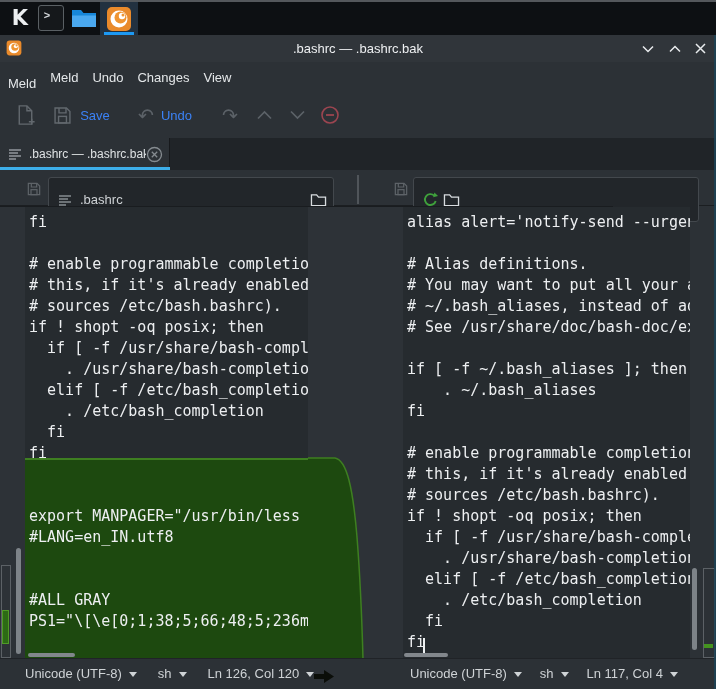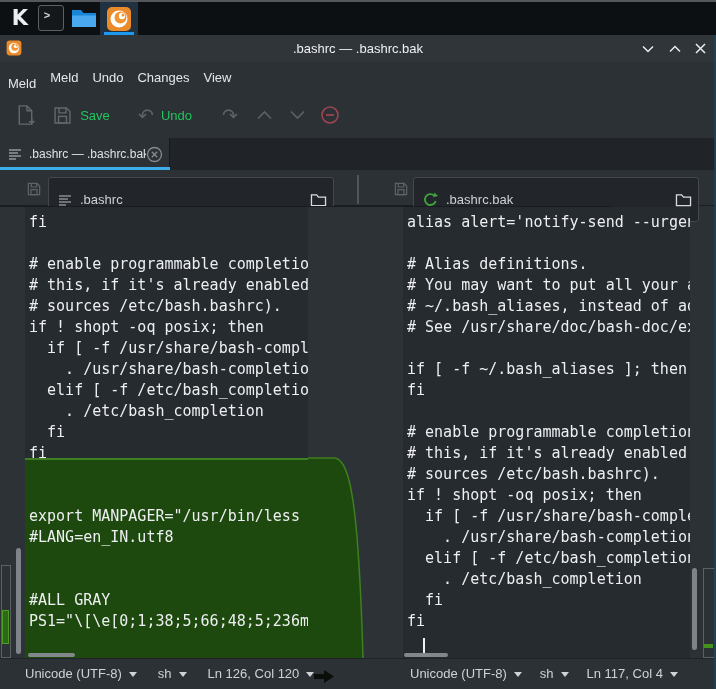--- a/index.html
+++ b/index.html
@@ -32,21 +32,21 @@
   .ctl-min{left:641px;} .ctl-max{left:668px;} .ctl-close{left:693px;}
 
   
   .menubar{left:0;top:62px;width:716px;height:30px;display:flex;align-items:center;padding-left:1px;box-sizing:border-box;}
   .menu-item{padding:3px 7px;color:#e4e7e9;font-size:13px;cursor:pointer;}
   .menu-item:first-child{margin-left:0;margin-top:13px;}
 
   
   .toolbar{left:0;top:92px;width:716px;height:46px;}
   .tool-btn{top:101px;height:28px;display:flex;align-items:center;justify-content:center;gap:7px;color:#60666c;}
-  .tool-label{font-size:13px;color:#22c55e;}
+  .tool-label{font-size:13px;color:#3b82f6;}
   .glyph-btn{font-size:19px;line-height:19px;color:#5c6268;font-family:"DejaVu Sans",sans-serif;}
 
   
   .tabbar{left:0;top:138px;width:716px;height:32px;background:#202428;}
   .tab{left:0;top:138px;width:170px;height:32px;background:#2c3136;border-right:1px solid #17191c;
        box-sizing:border-box;display:flex;align-items:center;cursor:pointer;}
   .tab-label{font-size:12px;color:#dfe2e4;margin-left:7px;white-space:nowrap;overflow:hidden;flex:1;}
   .tab-underline{left:0;top:167px;width:170px;height:3px;background:var(--accent,#3daee9);}
   .tab-doc-icon{margin-left:8px;}
   .tab-close{margin-right:6px;cursor:pointer;}
@@ -260,21 +260,20 @@
     <rect x="7.5" y="13" width="9" height="7.5" fill="none" stroke="#878d92" stroke-width="1.8"></rect>
   </svg>
 </div>
 <div class="abs combo combo-right">
   <span class="combo-icon">
     <svg width="15" height="15" viewBox="0 0 16 16">
       <path d="M13.5,9.5 a5.8,5.8 0 1 1 -1.6,-5.6" fill="none" stroke="#3fa13c" stroke-width="2"></path>
       <polygon points="12.2,0.5 16,4.2 10.8,5.5" fill="#3fa13c"></polygon>
     </svg>
   </span>
-  <span class="combo-label">.bashrc.bak</span>
   <span class="combo-folder">
     <svg width="17" height="15" viewBox="0 0 18 16">
       <path d="M1.5,3 h5.5 l2,2.5 h7.5 v9 h-15 z" fill="none" stroke="#d8dcdf" stroke-width="1.4"></path>
     </svg>
   </span>
 </div>
 
 <div class="abs panes">
 
   <div class="abs diffmap diffmap-left">
@@ -324,20 +323,21 @@
   <div class="abs textview text-right">
     <div class="code">
         <div class="cl">alias alert='notify-send --urgen</div>
         <div class="cl"> </div>
         <div class="cl"># Alias definitions.</div>
         <div class="cl"># You may want to put all your a</div>
         <div class="cl"># ~/.bash_aliases, instead of ad</div>
         <div class="cl"># See /usr/share/doc/bash-doc/ex</div>
         <div class="cl"> </div>
         <div class="cl">if [ -f ~/.bash_aliases ]; then</div>
+        <div class="cl">    . ~/.bash_aliases</div>
         <div class="cl">fi</div>
         <div class="cl"> </div>
         <div class="cl"># enable programmable completion</div>
         <div class="cl"># this, if it's already enabled</div>
         <div class="cl"># sources /etc/bash.bashrc).</div>
         <div class="cl">if ! shopt -oq posix; then</div>
         <div class="cl">  if [ -f /usr/share/bash-comple</div>
         <div class="cl">    . /usr/share/bash-completion</div>
         <div class="cl">  elif [ -f /etc/bash_completion</div>
         <div class="cl">    . /etc/bash_completion</div>

